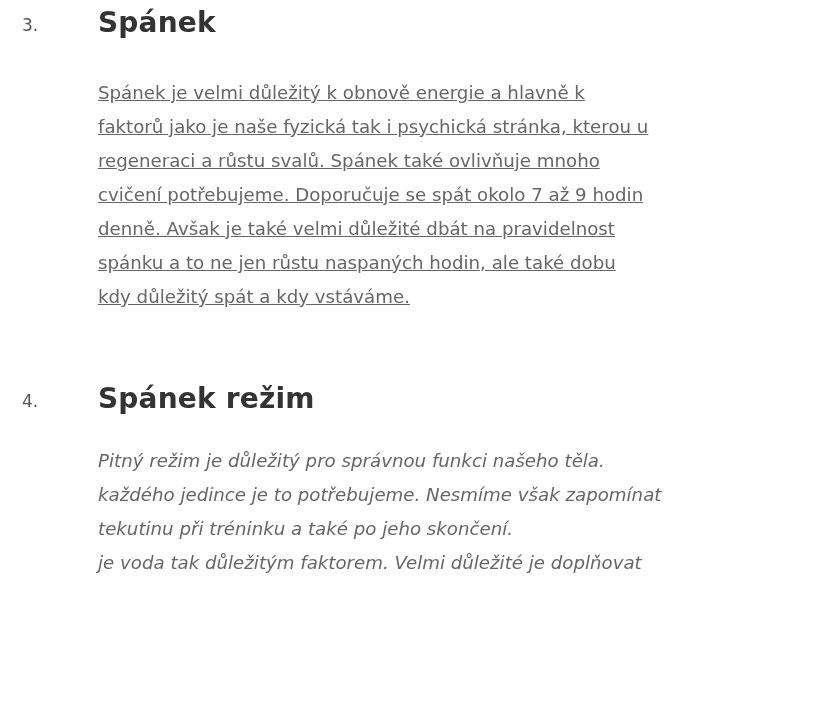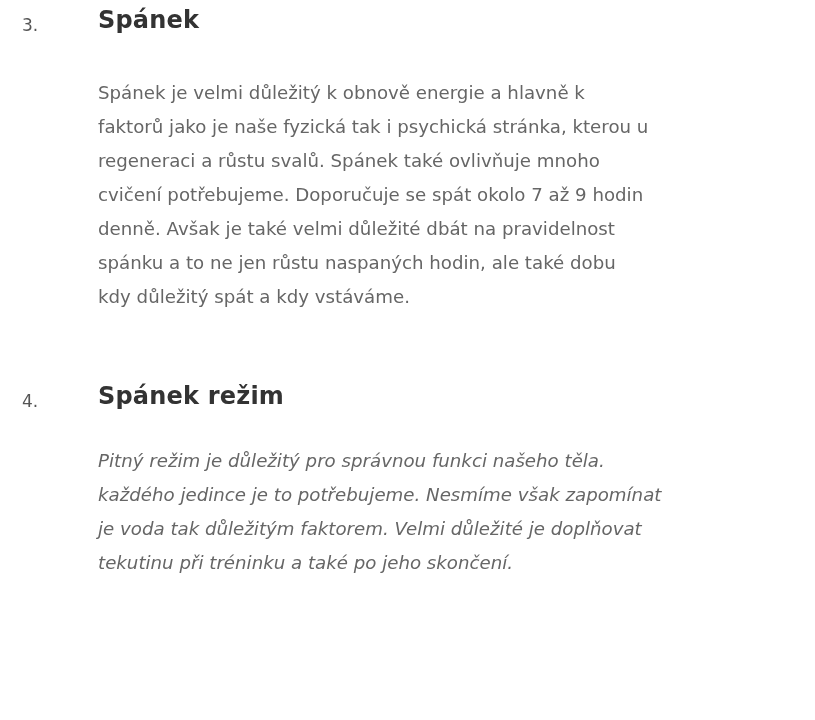--- a/index.html
+++ b/index.html
@@ -28,21 +28,21 @@
       left: 22px;
       top: 9px;
       font-size: 17px;
       color: #555555;
       font-family: "DejaVu Sans", sans-serif;
     }
     .title {
       position: absolute;
       left: 98px;
       top: 0px;
-      font-size: 24px;
+      font-size: 28px;
       font-weight: bold;
       color: #333333;
       letter-spacing: 0.2px;
       font-family: "DejaVu Sans", sans-serif;
     }
     .para {
       position: absolute;
       left: 98px;
       width: 700px;
       font-size: 18.2px;
@@ -56,35 +56,35 @@
     }
   </style>
 </head>
 <body>
 
 <div class="section" style="top:6px;">
   <div class="heading-row">
     <span class="num">3.</span>
     <span class="title">Spánek</span>
   </div>
-  <div class="para" style="top:70px;">
+  <div class="para" style="top:70px;text-decoration:underline;">
     <span class="line">Spánek je velmi důležitý k obnově energie a hlavně k</span>
     <span class="line">faktorů jako je naše fyzická tak i psychická stránka, kterou u</span>
     <span class="line">regeneraci a růstu svalů. Spánek také ovlivňuje mnoho</span>
     <span class="line">cvičení potřebujeme. Doporučuje se spát okolo 7 až 9 hodin</span>
     <span class="line">denně. Avšak je také velmi důležité dbát na pravidelnost</span>
     <span class="line">spánku a to ne jen růstu naspaných hodin, ale také dobu</span>
     <span class="line">kdy důležitý spát a kdy vstáváme.</span>
   </div>
 </div>
 
 <div class="section" style="top:382px;">
   <div class="heading-row">
     <span class="num">4.</span>
     <span class="title">Spánek režim</span>
   </div>
   <div class="para" style="top:62px;font-style:italic;">
     <span class="line">Pitný režim je důležitý pro správnou funkci našeho těla.</span>
     <span class="line">každého jedince je to potřebujeme. Nesmíme však zapomínat</span>
+    <span class="line">tekutinu při tréninku a také po jeho skončení.</span>
     <span class="line">je voda tak důležitým faktorem. Velmi důležité je doplňovat</span>
-    <span class="line">tekutinu při tréninku a také po jeho skončení.</span>
   </div>
 </div>
 
 </body></html>

